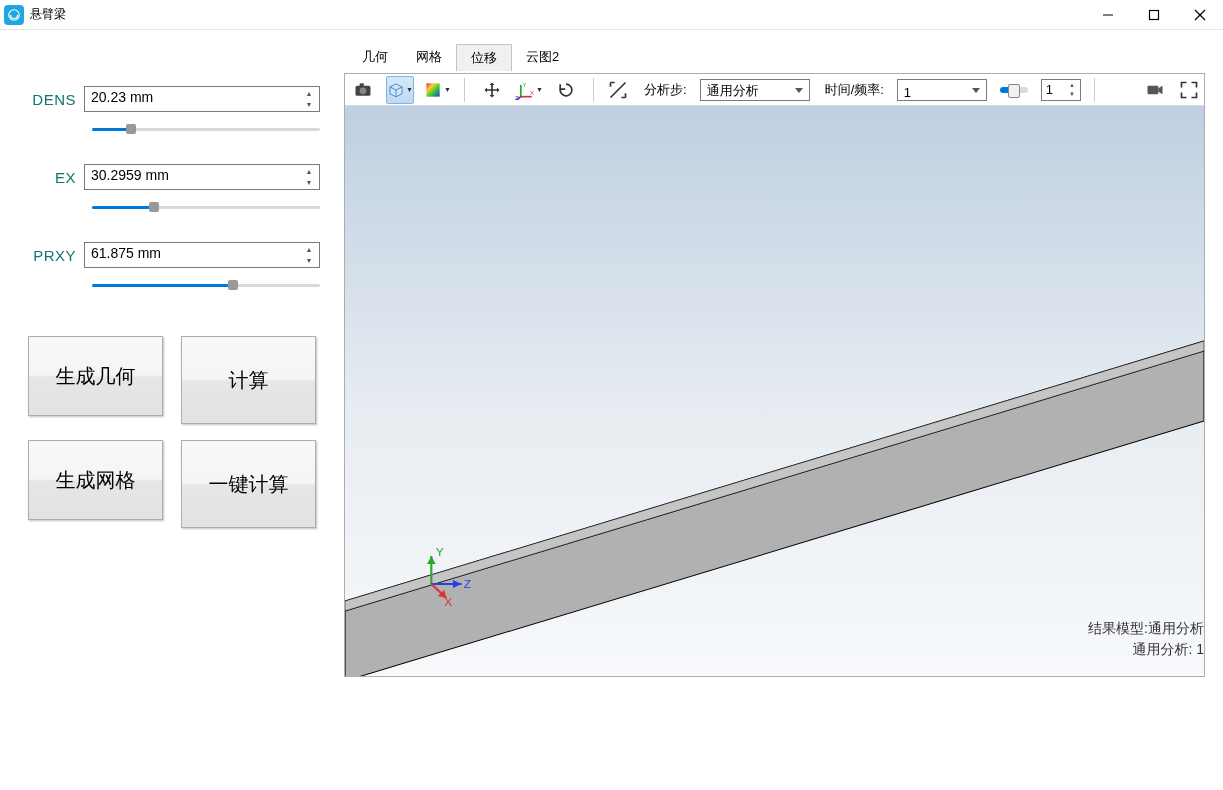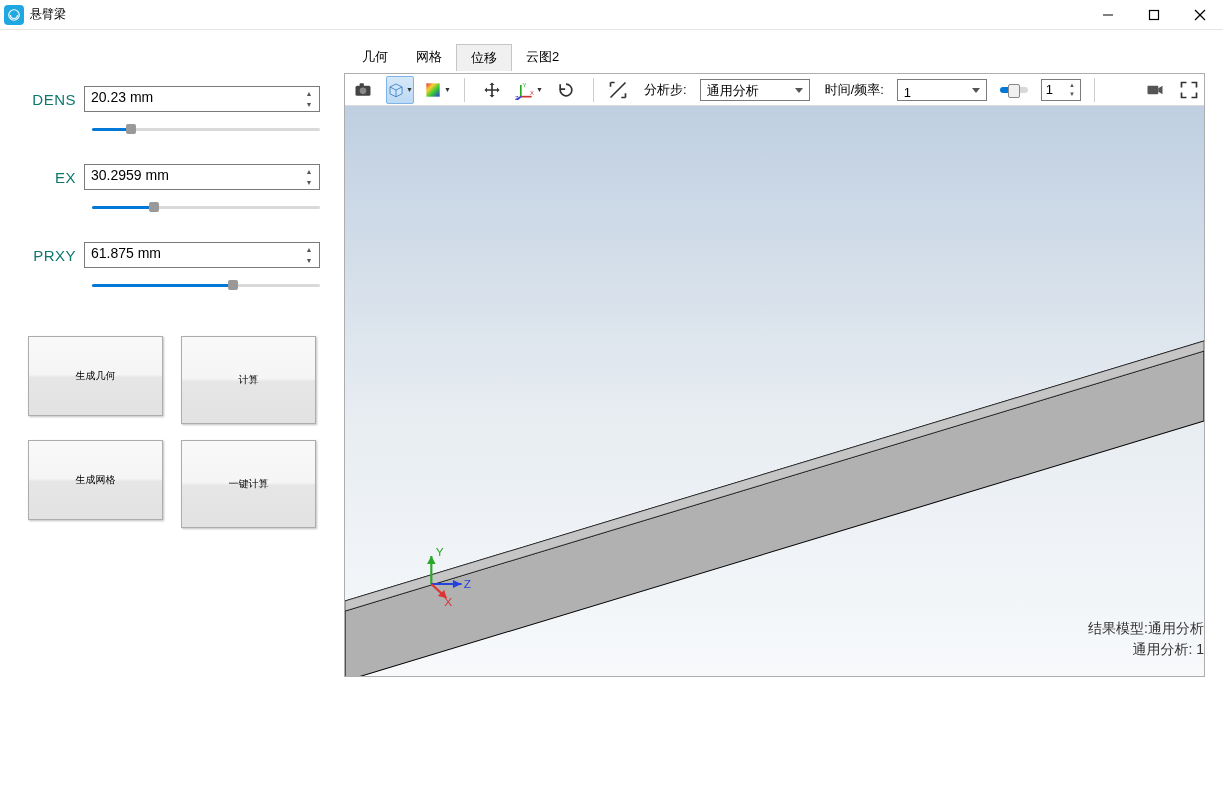--- a/index.html
+++ b/index.html
@@ -25,21 +25,21 @@
 .param-input { flex:1; height: 26px; border:1px solid #7a7a7a; font-size:14px; padding:2px 6px; position:relative; }
 .param-input .spinbtns { position:absolute; right:1px; top:1px; bottom:1px; width:18px; display:flex; flex-direction:column; }
 .spinbtns div { flex:1; display:flex; align-items:center; justify-content:center; font-size:7px; color:#555; }
 .slider-wrap { margin: 4px 0 28px 68px; position:relative; height:14px; }
 .slider-track { position:absolute; top:6px; left:0; right:0; height:3px; background:#d9d9d9; border-radius:2px; }
 .slider-fill { position:absolute; top:6px; left:0; height:3px; background:#0078d7; border-radius:2px; }
 .slider-thumb { position:absolute; top:2px; width:10px; height:10px; background:#999; border-radius:2px; transform:translateX(-5px); }
 
 
 .btn-grid { display:grid; grid-template-columns: 1fr 1fr; gap: 16px 18px; margin-top: 44px; padding: 0 4px; }
-.bigbtn { height: 80px; border:1px solid #adadad; background: linear-gradient(#f9f9f9 0%, #f5f5f5 48%, #e6e6e6 52%, #e2e2e2 100%); font-size:10px; color:#000; display:flex; align-items:center; justify-content:center; cursor:pointer; box-shadow: 1px 1px 2px rgba(0,0,0,0.25); }
+.bigbtn { height: 80px; border:1px solid #adadad; background: linear-gradient(#f9f9f9 0%, #f5f5f5 48%, #e6e6e6 52%, #e2e2e2 100%); font-size:20px; color:#000; display:flex; align-items:center; justify-content:center; cursor:pointer; box-shadow: 1px 1px 2px rgba(0,0,0,0.25); }
 .bigbtn.short { height: 88px; }
 
 
 .tabs { display:flex; gap:0; font-size:13px; margin-left:4px; }
 .tab { padding: 4px 14px; color:#000; cursor:pointer; }
 .tab.active { background:#f0f0f0; border:1px solid #c5c5c5; border-bottom:none; }
 
 
 .viewer-frame { border:1px solid #adadad; margin-top:2px; }
 .toolbar { height:32px; background:#fff; border-bottom:1px solid #dcdcdc; display:flex; align-items:center; padding:0 4px; gap:9px; }

